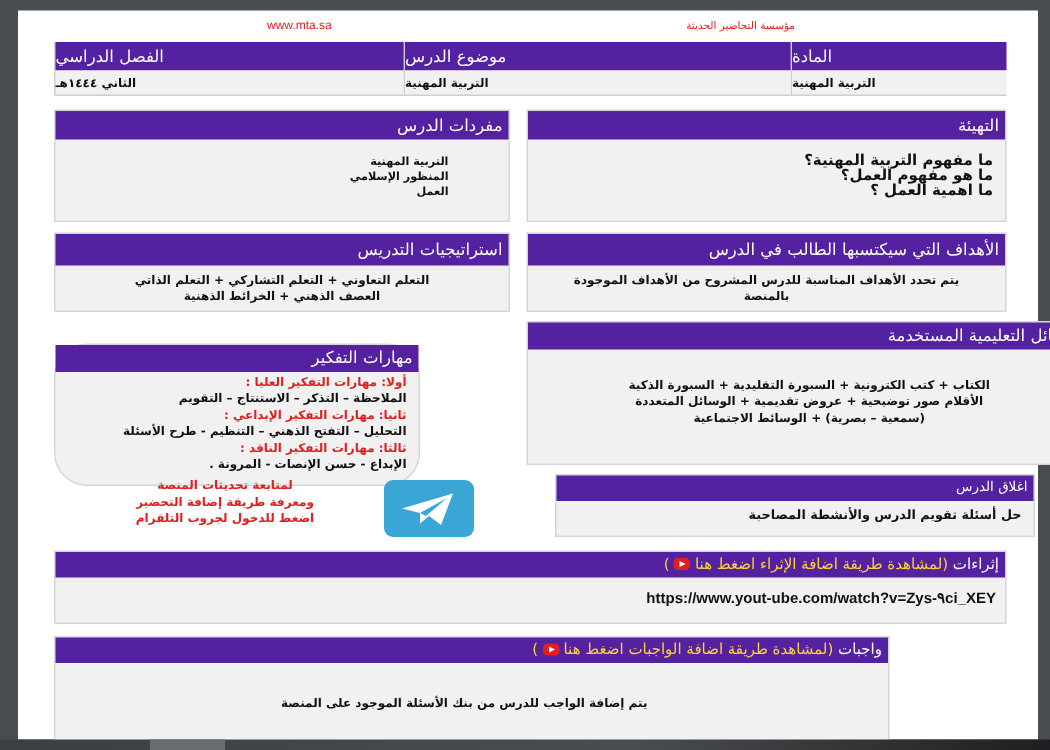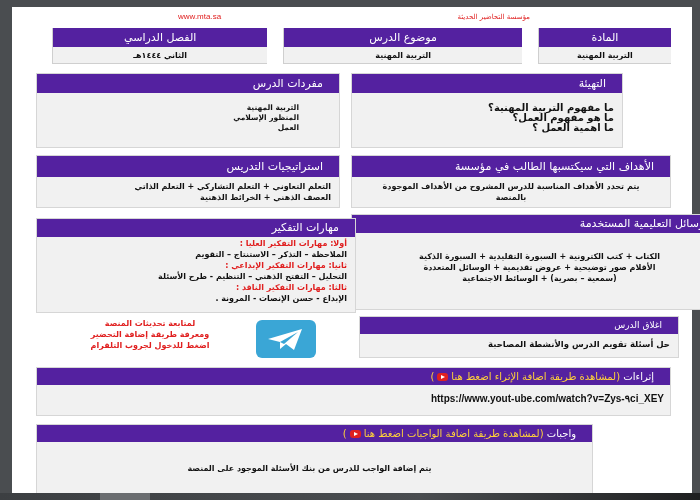--- a/index.html
+++ b/index.html
@@ -20,25 +20,25 @@
   .rtl { direction:rtl; }
   .abs { position:absolute; }
   .topnote { font-size:7px; color:#e02020; }
   .topurl { font-size:8px; color:#e02020; font-family:"Liberation Sans", sans-serif; }
 
   
   .toptable { position:absolute; left:36px; top:28px; width:635px; }
   .toptable .row { display:flex; direction:rtl; }
   .toptable .hdr .cell { background:#5421a0; color:#fff; font-size:11px; height:19px; line-height:19px; }
   .toptable .val .cell { background:#f1f1f1; color:#111; font-size:8px; font-weight:bold; height:17px; line-height:17px; border-bottom:1px solid #cfcfcf; }
-  .toptable .cell { text-align:center; border-left:1px solid #cfcfcf; box-sizing:border-box;margin-left:16px; }
+  .toptable .cell { text-align:left; border-left:1px solid #cfcfcf; box-sizing:border-box; }
   .c1 { width:144px; } .c2 { width:258px; } .c3 { width:233px; }
 
   .box { position:absolute; background:#f1f1f1; border:1px solid #d6d6d6; box-sizing:border-box; }
-  .box .bh { background:#5421a0; color:#fff; direction:rtl; text-align:right; padding-right:16px; box-sizing:border-box; }
+  .box .bh { background:#5421a0; color:#fff; direction:rtl; text-align:right; padding-right:4px; box-sizing:border-box; }
   .box .bb { direction:rtl; color:#111; font-weight:bold; box-sizing:border-box; }
   .red { color:#e02020; }
   .yellow { color:#ffd23a; }
   .yt { display:inline-block; width:11px; height:8px; background:#e02020; border-radius:3px; vertical-align:middle; position:relative; margin:0 3px; }
   .yt::after { content:""; position:absolute; left:4px; top:2px; border-left:4px solid #fff; border-top:2px solid transparent; border-bottom:2px solid transparent; }
   .telegram { position:absolute; left:256px; top:320px; width:60px; height:38px; background:#3aa6d6; border-radius:6px; }
 </style>
 </head>
 <body>
 
@@ -53,64 +53,64 @@
     <div class="cell c2">موضوع الدرس</div>
     <div class="cell c3">الفصل الدراسي</div>
   </div>
   <div class="row val">
     <div class="cell c1">التربية المهنية</div>
     <div class="cell c2">التربية المهنية</div>
     <div class="cell c3">الثاني ١٤٤٤هـ</div>
   </div>
 </div>
 
-<div class="box" style="left:351px;top:73px;width:272px;height:75px;">
+<div class="box" style="left:351px;top:73px;width:320px;height:75px;">
   <div class="bh" style="height:19px;line-height:19px;font-size:11px;">التهيئة</div>
   <div class="bb" style="padding:10px 8px 0 0;font-size:10px;line-height:10px;">
     <div>ما مفهوم التربية المهنية؟</div>
     <div>ما  هو مفهوم  العمل؟</div>
     <div>ما اهمية  العمل ؟</div>
   </div>
 </div>
 
 <div class="box" style="left:36px;top:73px;width:304px;height:75px;">
   <div class="bh" style="height:19px;line-height:19px;font-size:11px;">مفردات الدرس</div>
   <div class="bb" style="padding:10px 40px 0 0;font-size:7.5px;line-height:10px;">
     <div>التربية المهنية</div>
     <div>المنظور الإسلامي</div>
     <div>العمل</div>
   </div>
 </div>
 
 <div class="box" style="left:351px;top:155px;width:320px;height:53px;">
-  <div class="bh" style="height:21px;line-height:21px;font-size:11px;">الأهداف التي سيكتسبها الطالب في مؤسسة</div>
+  <div class="bh" style="height:21px;line-height:21px;font-size:11px;">الأهداف التي سيكتسبها الطالب في الدرس</div>
   <div class="bb" style="padding:4px 8px 0 8px;font-size:8px;line-height:11px;text-align:center;">
     <div>يتم تحدد الأهداف المناسبة للدرس المشروح من الأهداف الموجودة</div>
     <div>بالمنصة</div>
   </div>
 </div>
 
 <div class="box" style="left:36px;top:155px;width:304px;height:53px;">
   <div class="bh" style="height:21px;line-height:21px;font-size:11px;">استراتيجيات التدريس</div>
-  <div class="bb" style="padding:4px 8px 0 8px;font-size:8px;line-height:11px;text-align:right;">
+  <div class="bb" style="padding:4px 8px 0 8px;font-size:8px;line-height:11px;text-align:center;">
     <div>التعلم التعاوني + التعلم التشاركي + التعلم الذاتي</div>
     <div>العصف الذهني + الخرائط الذهنية</div>
   </div>
 </div>
 
 <div class="box" style="left:351px;top:214px;width:377px;height:96px;">
   <div class="bh" style="height:18px;line-height:18px;font-size:11px;">الوسائل التعليمية المستخدمة</div>
   <div class="bb" style="padding:18px 8px 0 8px;font-size:8px;line-height:11px;text-align:center;">
     <div>الكتاب + كتب الكترونية + السبورة التقليدية + السبورة الذكية</div>
     <div>الأقلام    صور توضيحية + عروض تقديمية + الوسائل المتعددة</div>
     <div>(سمعية – بصرية) + الوسائط الاجتماعية</div>
   </div>
 </div>
 
-<div class="box" style="left:36px;top:218px;width:320px;height:95px;">
+<div class="box" style="left:36px;top:229px;width:244px;height:95px;border-radius:22px;">
   <div class="bh" style="height:18px;line-height:18px;font-size:11px;">مهارات التفكير</div>
   <div class="bb" style="padding:1px 8px 0 0;font-size:8px;line-height:11px;">
     <div class="red">أولا: مهارات التفكير العليا :</div>
     <div>الملاحظة – التذكر – الاستنتاج – التقويم</div>
     <div class="red">ثانيا: مهارات التفكير الإبداعي :</div>
     <div>التحليل – التفتح الذهني – التنظيم - طرح الأسئلة</div>
     <div class="red">ثالثا: مهارات التفكير الناقد :</div>
     <div>الإبداع - حسن الإنصات - المرونة .</div>
   </div>
 </div>
@@ -120,21 +120,21 @@
     <path d="M12 19 L46 9 L38 30 L30 24 L24 29 L24 22 Z" fill="#ffffff"></path>
     <path d="M24 22 L42 12 L28 24 Z" fill="#3aa6d6"></path>
   </svg>
 </div>
 <div class="abs rtl" style="left:70px;top:318px;width:160px;text-align:center;font-size:8px;line-height:11px;font-weight:bold;color:#e02020;">
   <div>لمتابعة تحديثات المنصة</div>
   <div>ومعرفة طريقة إضافة التحضير</div>
   <div>اضغط للدخول لجروب التلقرام</div>
 </div>
 
-<div class="box" style="left:359px;top:316px;width:320px;height:42px;">
+<div class="box" style="left:370px;top:316px;width:320px;height:42px;">
   <div class="bh" style="height:17px;line-height:17px;font-size:9px;">اغلاق الدرس</div>
   <div class="bb" style="padding:3px 8px 0 8px;font-size:8.5px;line-height:14px;text-align:right;">حل أسئلة تقويم الدرس والأنشطة المصاحبة</div>
 </div>
 
 <div class="box" style="left:36px;top:367px;width:635px;height:49px;">
   <div class="bh" style="height:17px;line-height:17px;font-size:10px;">
     <span>إثراءات</span>
     <span class="yellow"><span>(لمشاهدة طريقة اضافة الإثراء اضغط هنا</span><span class="yt"></span><span>)</span></span>
   </div>
   <div style="direction:ltr;text-align:right;padding:8px 6px 0 0;font-size:10px;font-weight:bold;color:#111;font-family:'Liberation Sans',sans-serif;">https://www.yout-ube.com/watch?v=Zys-٩ci_XEY</div>

